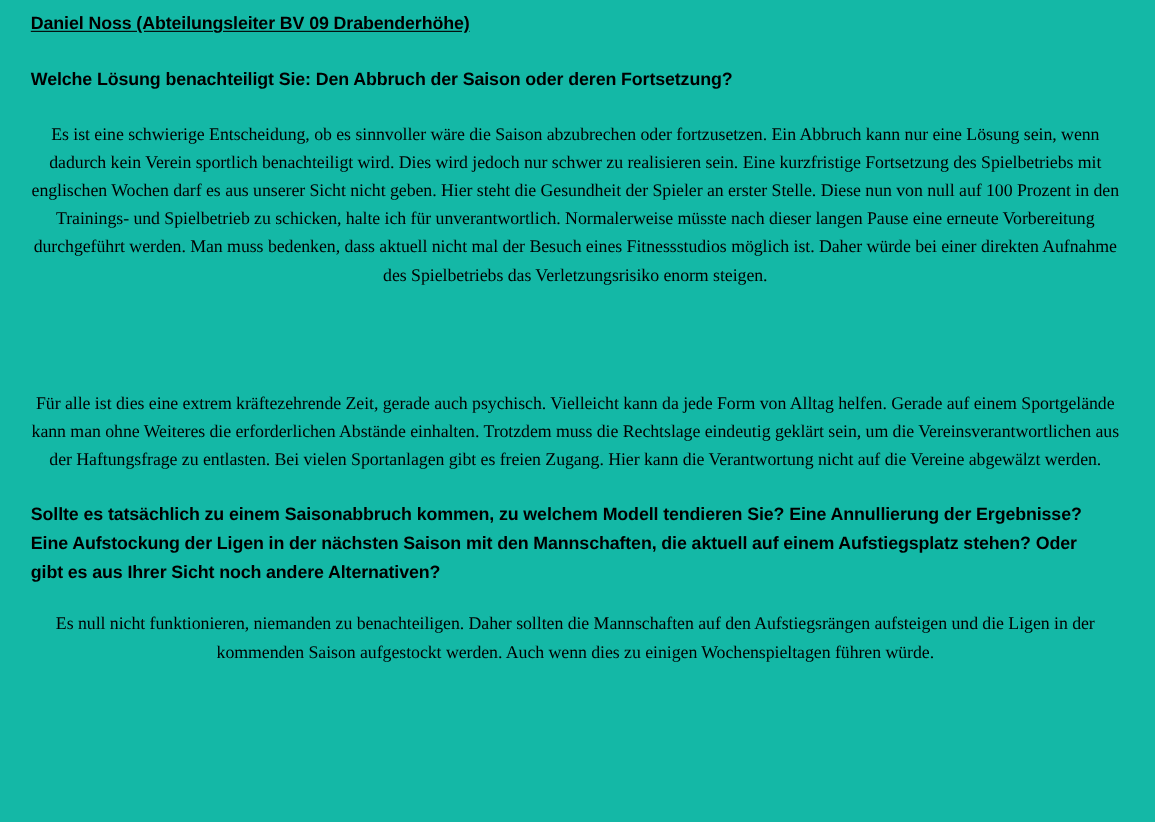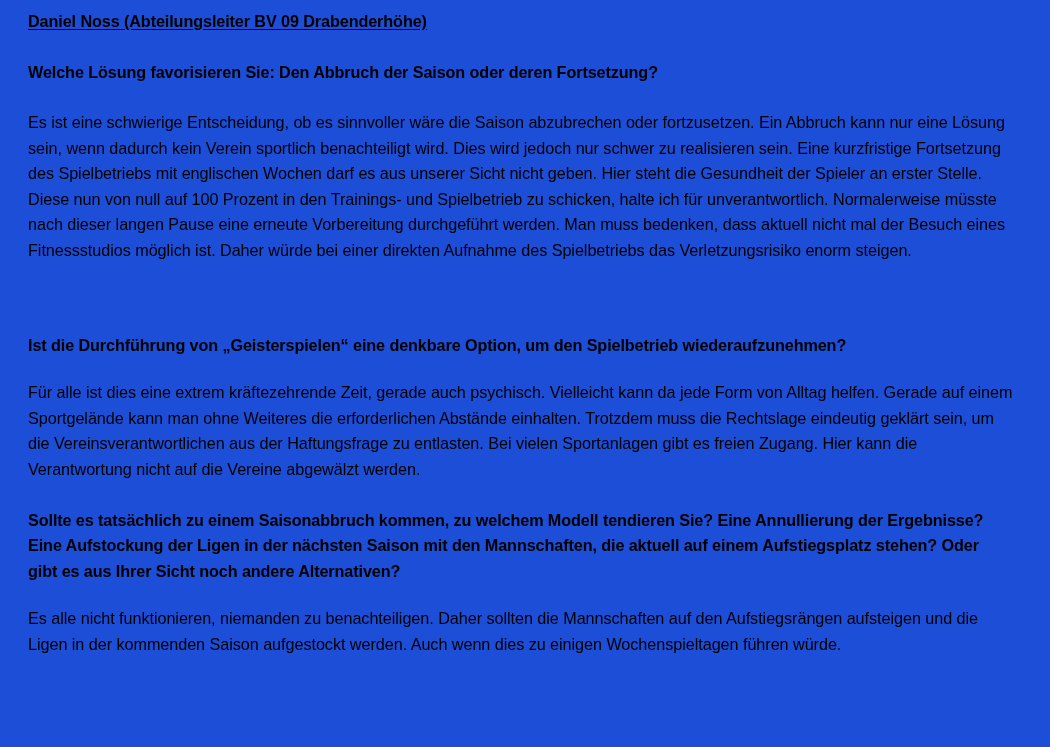--- a/index.html
+++ b/index.html
@@ -14,21 +14,21 @@
     overflow: hidden;
     font-family: "Liberation Sans", sans-serif;
     color: #000000;
     -webkit-font-smoothing: antialiased;
   }
 
   .page {
     box-sizing: border-box;
     width: 1050px;
     height: 747px;
-    background: #1d4ed8;
+    background: #14b8a6;
     padding: 9px 30px 0 28px;
   }
 
   .doc-title {
     font-size: 16.2px;
     font-weight: bold;
     line-height: 25.5px;
     letter-spacing: -0.1px;
     text-decoration: underline;
     text-underline-offset: 2px;
@@ -52,57 +52,57 @@
     max-width: 960px;
   }
 
   .answer {
     font-size: 16.2px;
     font-weight: normal;
     line-height: 25.6px;
     letter-spacing: -0.05px;
     margin: 0;
     max-width: 990px;
-    text-align: left;
+    text-align: center;
+    font-family: Liberation Serif, serif;
   }
 
   .block {
     margin: 0;
   }
 </style>
 </head>
 <body>
 
 <div class="page">
 
   <h1 class="doc-title">Daniel Noss (Abteilungsleiter BV 09 Drabenderhöhe)</h1>
 
   <div class="spacer"></div>
 
   <div class="block">
-    <p class="question">Welche Lösung favorisieren Sie: Den Abbruch der Saison oder deren Fortsetzung?</p>
+    <p class="question">Welche Lösung benachteiligt Sie: Den Abbruch der Saison oder deren Fortsetzung?</p>
     <div class="spacer"></div>
     <p class="answer">Es ist eine schwierige Entscheidung, ob es sinnvoller wäre die Saison abzubrechen oder fortzusetzen. Ein Abbruch kann nur eine Lösung sein, wenn dadurch kein Verein sportlich benachteiligt wird. Dies wird jedoch nur schwer zu realisieren sein. Eine kurzfristige Fortsetzung des Spielbetriebs mit englischen Wochen darf es aus unserer Sicht nicht geben. Hier steht die Gesundheit der Spieler an erster Stelle. Diese nun von null auf 100 Prozent in den Trainings- und Spielbetrieb zu schicken, halte ich für unverantwortlich. Normalerweise müsste nach dieser langen Pause eine erneute Vorbereitung durchgeführt werden. Man muss bedenken, dass aktuell nicht mal der Besuch eines Fitnessstudios möglich ist. Daher würde bei einer direkten Aufnahme des Spielbetriebs das Verletzungsrisiko enorm steigen.</p>
   </div>
 
   <div class="spacer"></div>
 
   <div class="block">
     <div class="spacer-sm"></div>
   </div>
 
   <div class="spacer-sm"></div>
 
   <div class="block">
-    <p class="question">Ist die Durchführung von „Geisterspielen“ eine denkbare Option, um den Spielbetrieb wiederaufzunehmen?</p>
     <div class="spacer-sm"></div>
     <p class="answer">Für alle ist dies eine extrem kräftezehrende Zeit, gerade auch psychisch. Vielleicht kann da jede Form von Alltag helfen. Gerade auf einem Sportgelände kann man ohne Weiteres die erforderlichen Abstände einhalten. Trotzdem muss die Rechtslage eindeutig geklärt sein, um die Vereinsverantwortlichen aus der Haftungsfrage zu entlasten. Bei vielen Sportanlagen gibt es freien Zugang. Hier kann die Verantwortung nicht auf die Vereine abgewälzt werden.</p>
   </div>
 
   <div class="spacer"></div>
 
   <div class="block">
     <p class="question">Sollte es tatsächlich zu einem Saisonabbruch kommen, zu welchem Modell tendieren Sie? Eine Annullierung der Ergebnisse? Eine Aufstockung der Ligen in der nächsten Saison mit den Mannschaften, die aktuell auf einem Aufstiegsplatz stehen? Oder gibt es aus Ihrer Sicht noch andere Alternativen?</p>
     <div class="spacer-sm"></div>
-    <p class="answer">Es alle nicht funktionieren, niemanden zu benachteiligen. Daher sollten die Mannschaften auf den Aufstiegsrängen aufsteigen und die Ligen in der kommenden Saison aufgestockt werden. Auch wenn dies zu einigen Wochenspieltagen führen würde.</p>
+    <p class="answer">Es null nicht funktionieren, niemanden zu benachteiligen. Daher sollten die Mannschaften auf den Aufstiegsrängen aufsteigen und die Ligen in der kommenden Saison aufgestockt werden. Auch wenn dies zu einigen Wochenspieltagen führen würde.</p>
   </div>
 
 </div>
 
 </body></html>

